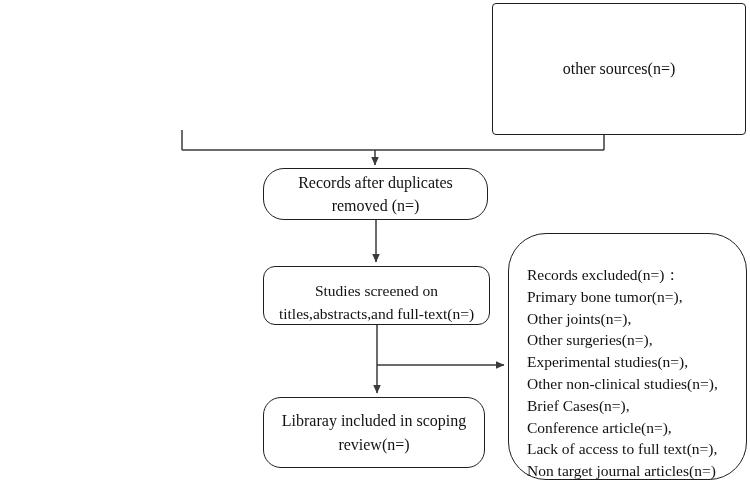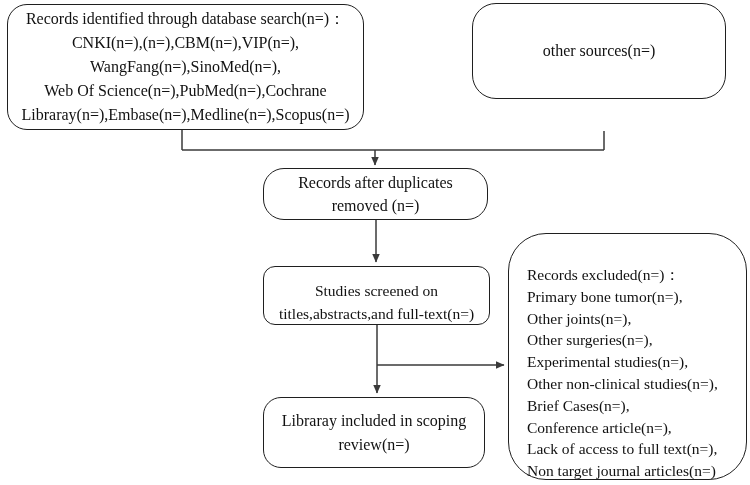--- a/index.html
+++ b/index.html
@@ -42,21 +42,21 @@
     justify-content: center;
     align-items: center;
   }
   .box-text {
     white-space: pre;
     text-align: center;
     color: var(--text);
   }
   .box-identified { left: 7px; top: 4px; width: 357px; height: 126px; border-radius: 20px; }
   .box-identified .box-text { font-size: 16px; line-height: 24px; }
-  .box-other { left: 472px; top: 3px; width: 254px; height: 96px; border-radius: 24px; }
+  .box-other { left: 492px; top: 3px; width: 254px; height: 132px; border-radius: 4px; }
   .box-other .box-text { font-size: 16px; line-height: 20px; }
   .box-duplicates { left: 263px; top: 168px; width: 225px; height: 52px; border-radius: 21px; }
   .box-duplicates .box-text { font-size: 16px; line-height: 23px; }
   .box-screened { left: 263px; top: 266px; width: 227px; height: 59px; border-radius: 12px; }
   .box-screened .box-text { font-size: 15.5px; line-height: 23px; margin-top: 12px; }
   .box-excluded {
     left: 508px; top: 233px; width: 239px; height: 247px; border-radius: 38px;
     justify-content: flex-start; align-items: flex-start;
     padding: 30px 4px 4px 18px;
   }
@@ -84,27 +84,20 @@
 
     <line x1="375" y1="150" x2="375" y2="165" marker-end="url(#arrow)"></line>
 
     <line x1="376" y1="220" x2="376" y2="262" marker-end="url(#arrow)"></line>
 
     <line x1="377" y1="325" x2="377" y2="393" marker-end="url(#arrow)"></line>
 
     <line x1="377" y1="365" x2="504" y2="365" marker-end="url(#arrow)"></line>
   </svg>
 
-  <div class="box box-identified">
-    <div class="box-text">Records identified through database search(n=)：
-CNKI(n=),(n=),CBM(n=),VIP(n=),
-WangFang(n=),SinoMed(n=),
-Web Of Science(n=),PubMed(n=),Cochrane
-Libraray(n=),Embase(n=),Medline(n=),Scopus(n=)</div>
-  </div>
 
   <div class="box box-other">
     <div class="box-text">other sources(n=)</div>
   </div>
 
   <div class="box box-duplicates">
     <div class="box-text">Records after duplicates
 removed (n=)</div>
   </div>
 

